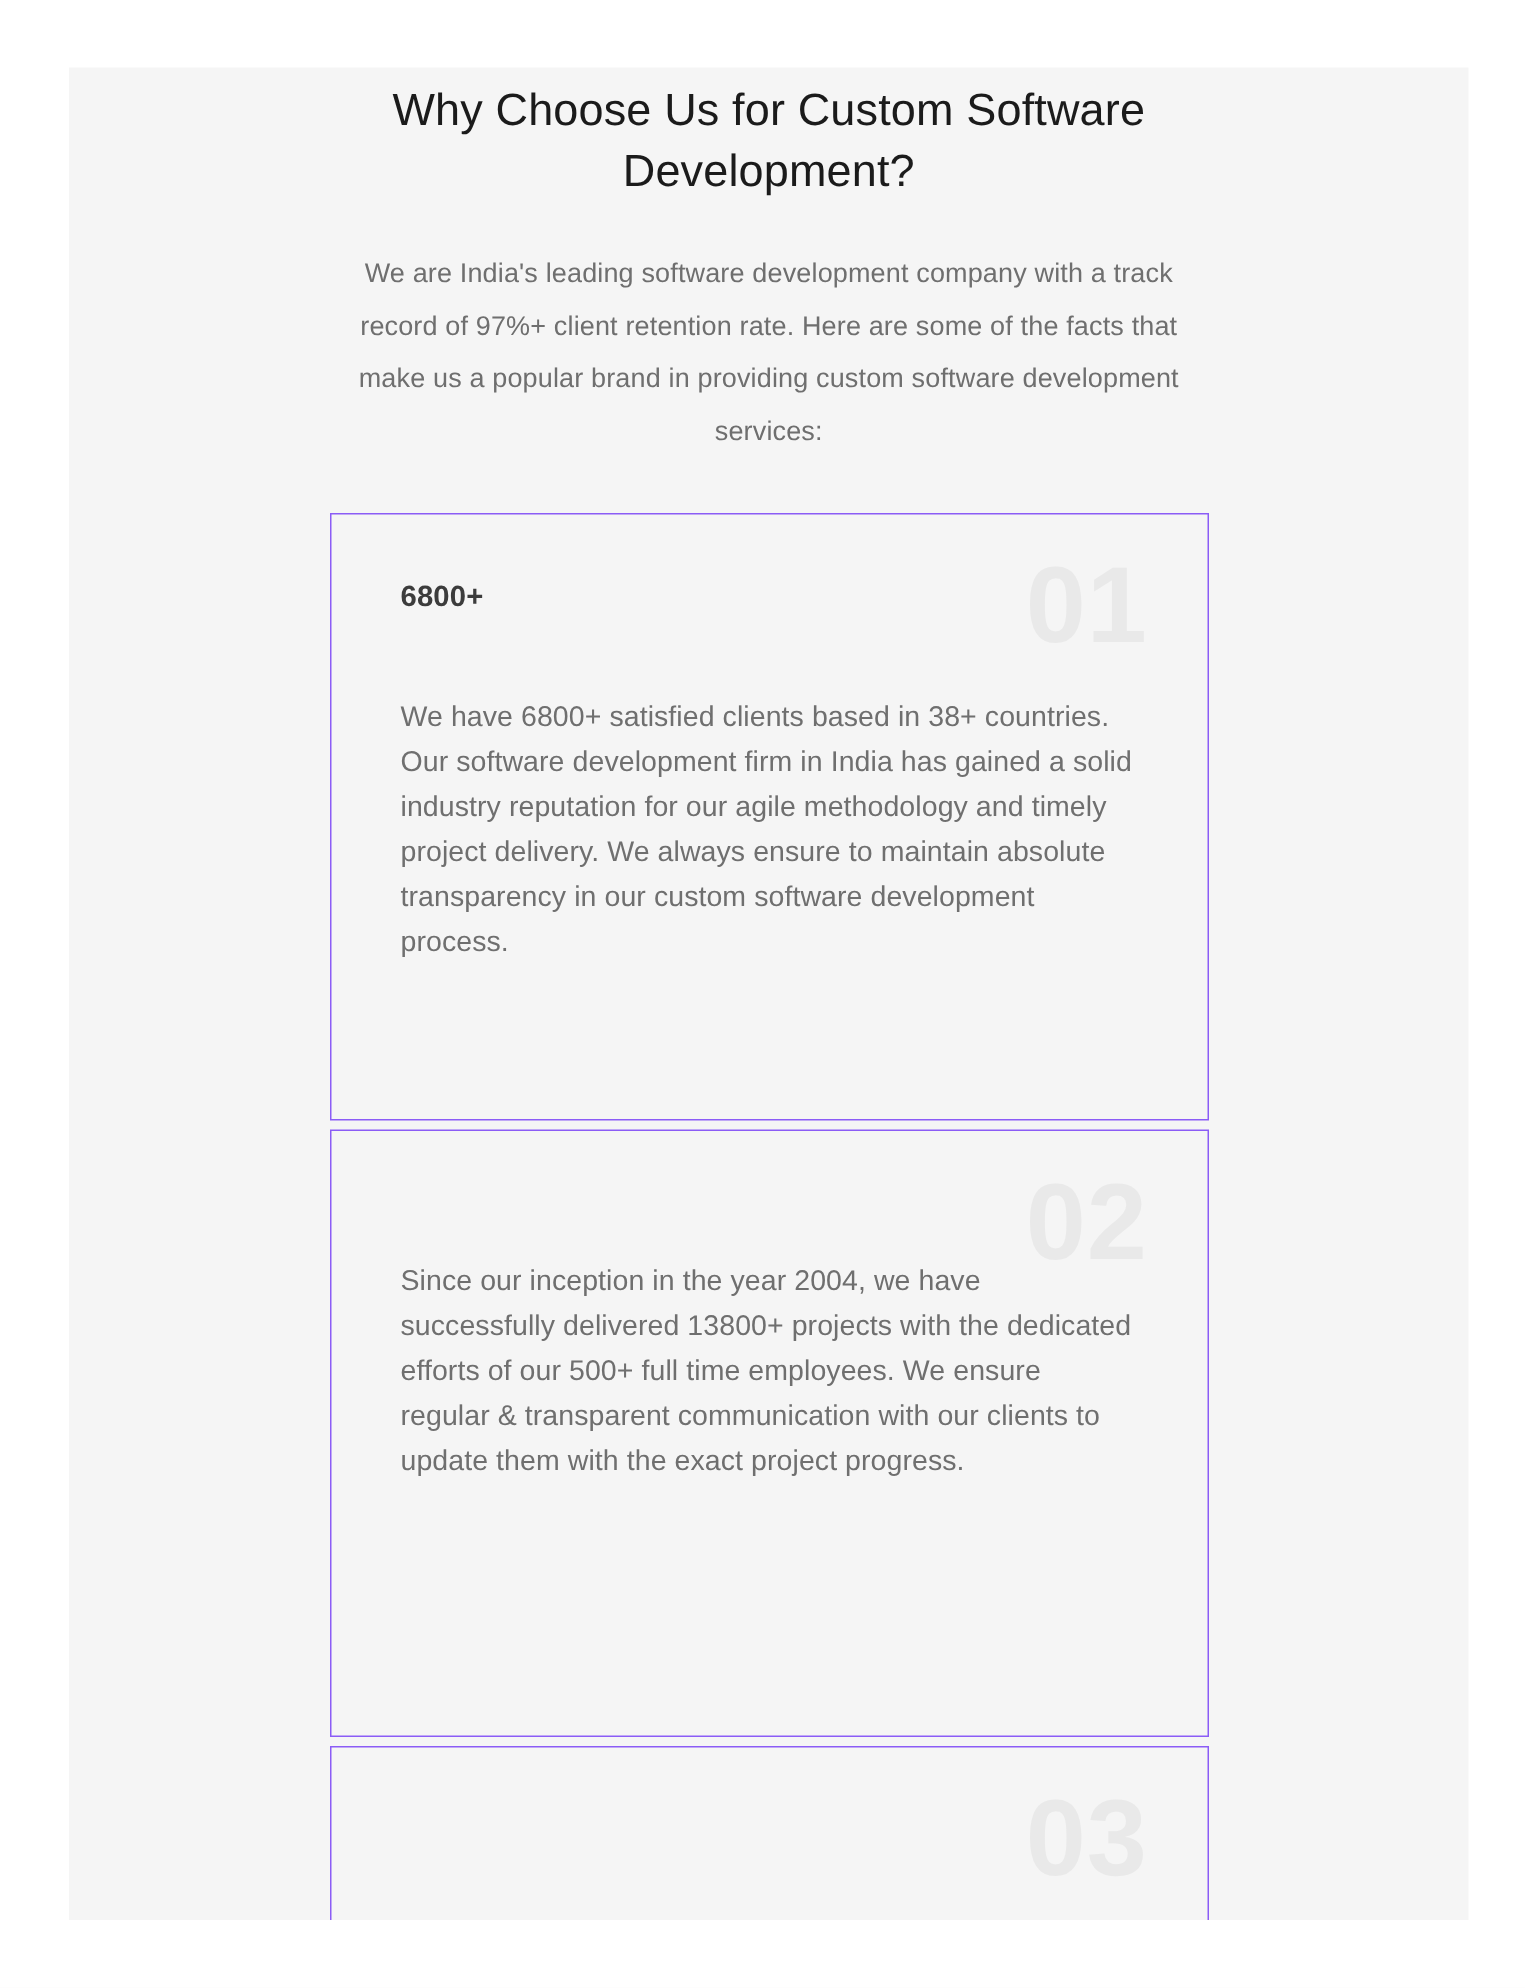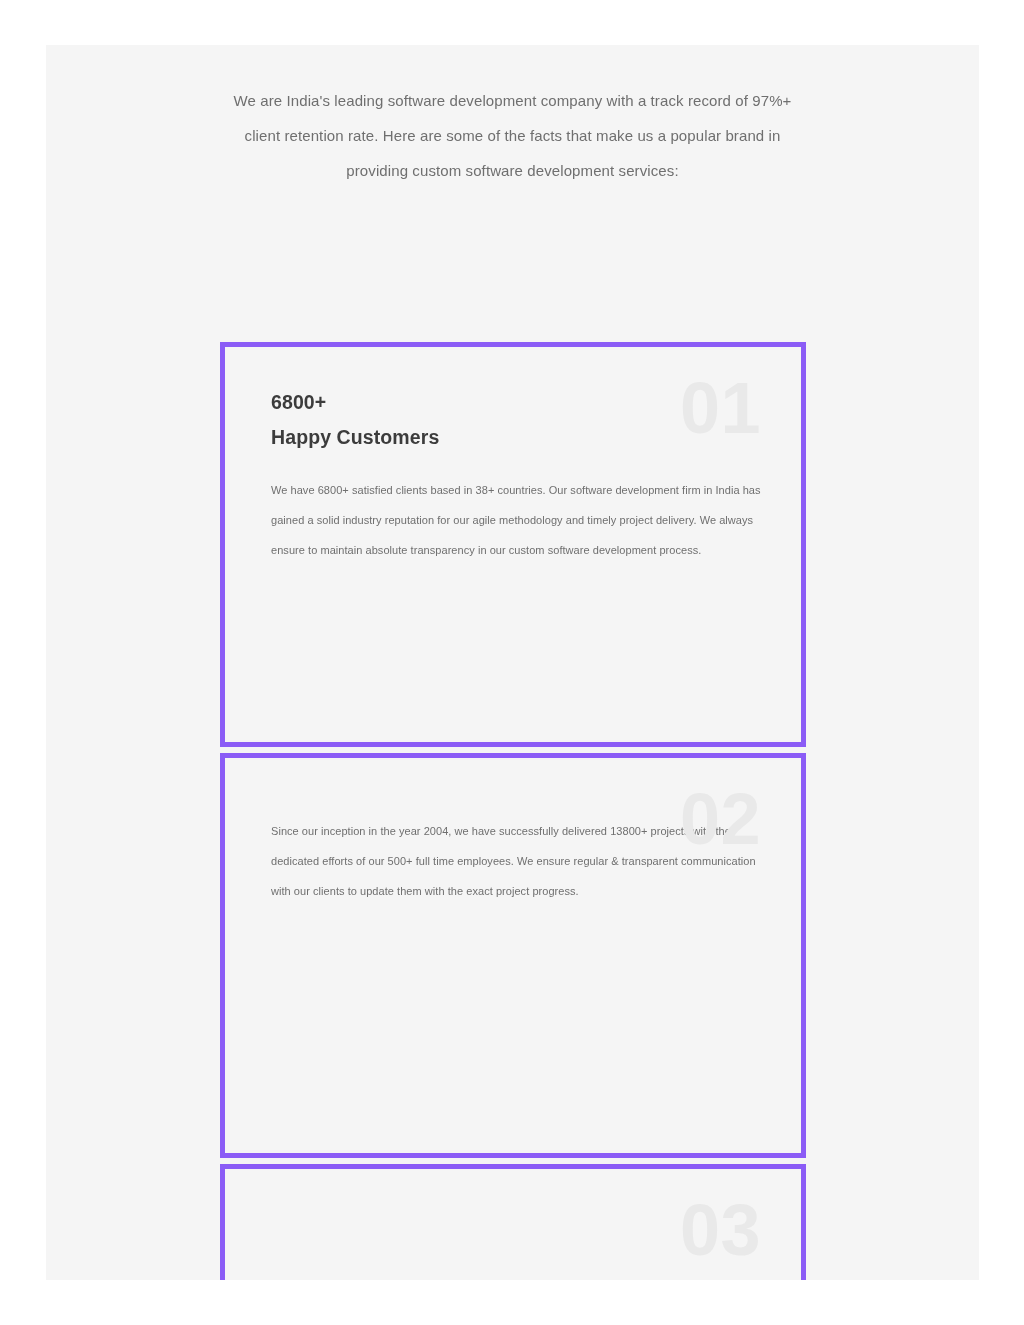--- a/index.html
+++ b/index.html
@@ -43,41 +43,41 @@
     line-height: 41px;
     font-weight: 400;
     color: #1b1b1b;
     text-align: center;
     letter-spacing: 0.1px;
   }
 
   .section-intro {
     width: 588px;
     margin: 30px auto 0 auto;
-    font-size: 15px;
+    font-size: 18px;
     line-height: 35px;
     font-weight: 400;
     color: #6f6f6f;
     text-align: center;
     letter-spacing: 0.1px;
   }
 
   
   .cards {
     position: absolute;
     left: 174px;
     top: 297px;
     width: 586px;
   }
 
   .card {
     position: relative;
     width: 586px;
     background: #f5f5f5;
-    border: 5px solid #8b5cf6;
+    border: 1px solid #8b5cf6;
     margin-bottom: 6px;
     padding: 38px 46px 40px 46px;
     overflow: hidden;
   }
 
   .card-1 { height: 405px; }
   .card-2 { height: 405px; }
   .card-3 { height: 200px; }
 
   .card-index {
@@ -101,47 +101,47 @@
     color: #3c3c3c;
     letter-spacing: 0.1px;
   }
 
   .card-heading .line-1,
   .card-heading .line-2 {
     display: block;
   }
 
   .card-body {
-    margin-top: 20px;
+    margin-top: 48px;
     width: 490px;
-    font-size: 11px;
+    font-size: 19px;
     line-height: 30px;
     font-weight: 400;
     color: #6f6f6f;
     letter-spacing: 0.05px;
   }
 </style>
 </head>
 <body>
 
 <div id="page">
 
   <div class="section-panel">
 
     <div class="section-header">
+      <h1 class="section-title">Why Choose Us for Custom Software Development?</h1>
       <p class="section-intro">We are India's leading software development company with a track record of 97%+ client retention rate. Here are some of the facts that make us a popular brand in providing custom software development services:</p>
     </div>
 
     <div class="cards">
 
       <div class="card card-1">
         <div class="card-index">01</div>
         <div class="card-heading">
           <span class="line-1">6800+</span>
-          <span class="line-2">Happy Customers</span>
         </div>
         <p class="card-body">We have 6800+ satisfied clients based in 38+ countries. Our software development firm in India has gained a solid industry reputation for our agile methodology and timely project delivery. We always ensure to maintain absolute transparency in our custom software development process.</p>
       </div>
 
       <div class="card card-2">
         <div class="card-index">02</div>
         <p class="card-body">Since our inception in the year 2004, we have successfully delivered 13800+ projects with the dedicated efforts of our 500+ full time employees. We ensure regular &amp; transparent communication with our clients to update them with the exact project progress.</p>
       </div>
 
       <div class="card card-3">

